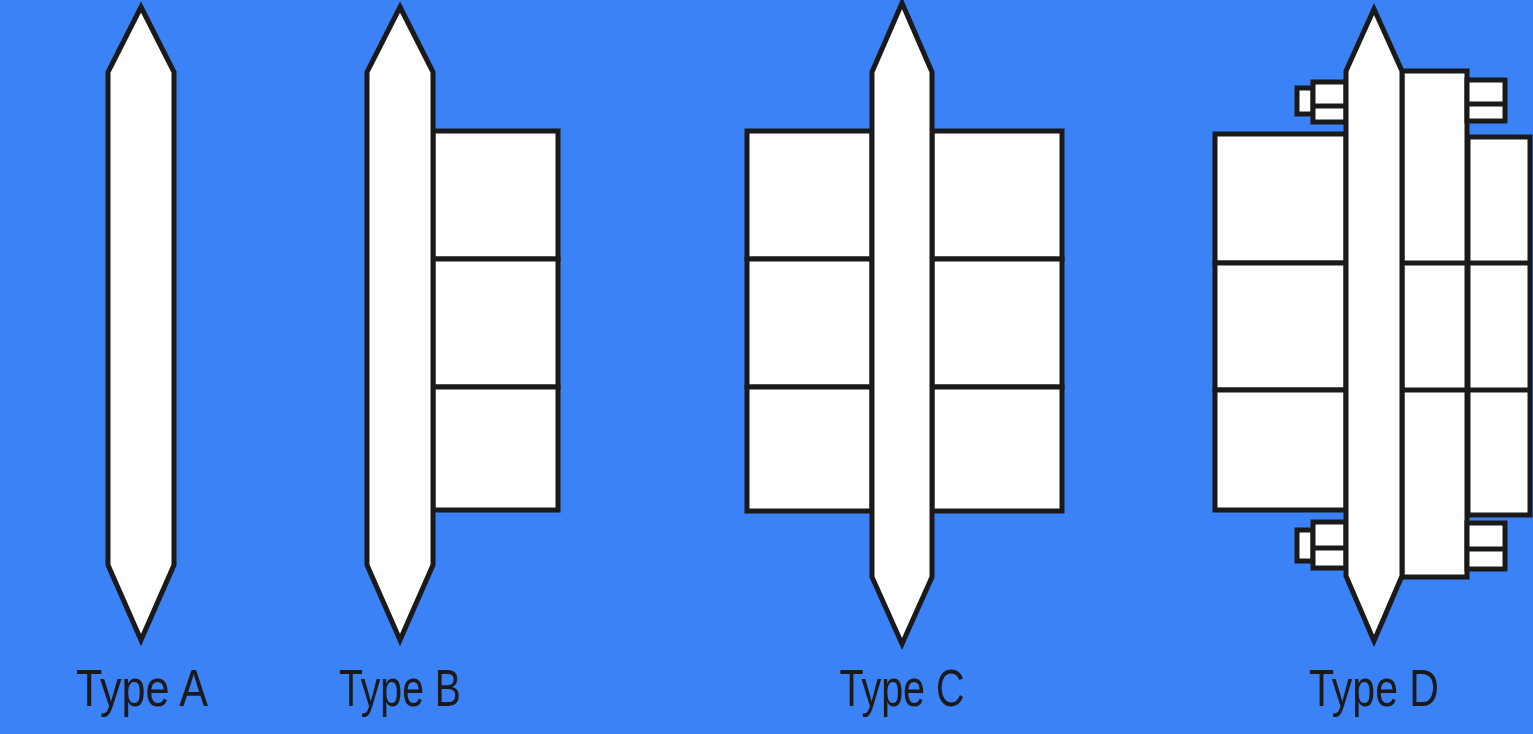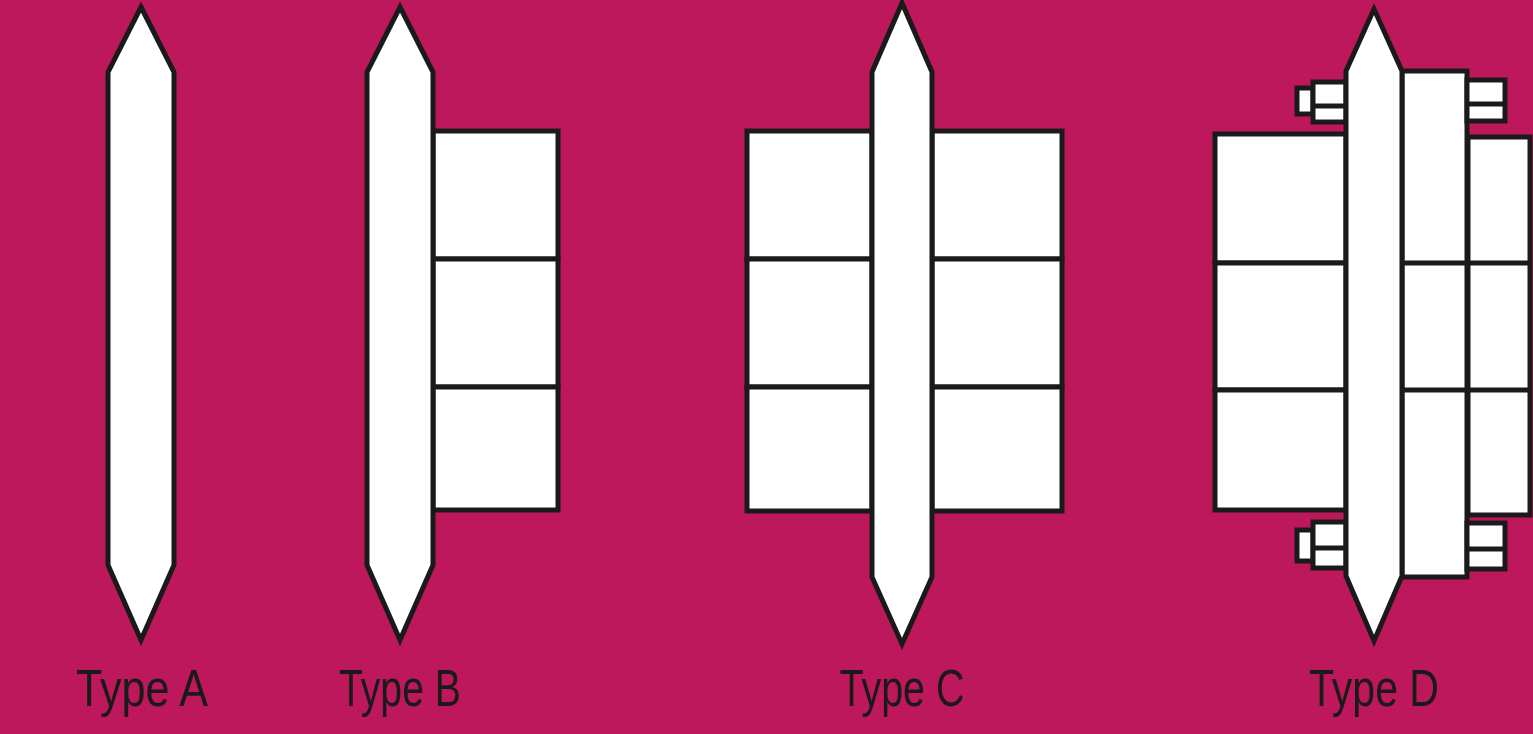--- a/index.html
+++ b/index.html
@@ -8,21 +8,21 @@
     background: #ffffff;
     width: 1533px;
     height: 734px;
     overflow: hidden;
     font-family: "Liberation Sans", sans-serif;
   }
   .canvas {
     position: relative;
     width: 1533px;
     height: 734px;
-    background: #be185d;
+    background: #3b82f6;
   }
   svg { display: block; }
   .shape {
     fill: #ffffff;
     stroke: #1a1a1a;
     stroke-width: 5;
     stroke-linejoin: miter;
   }
   .ln {
     fill: none;

